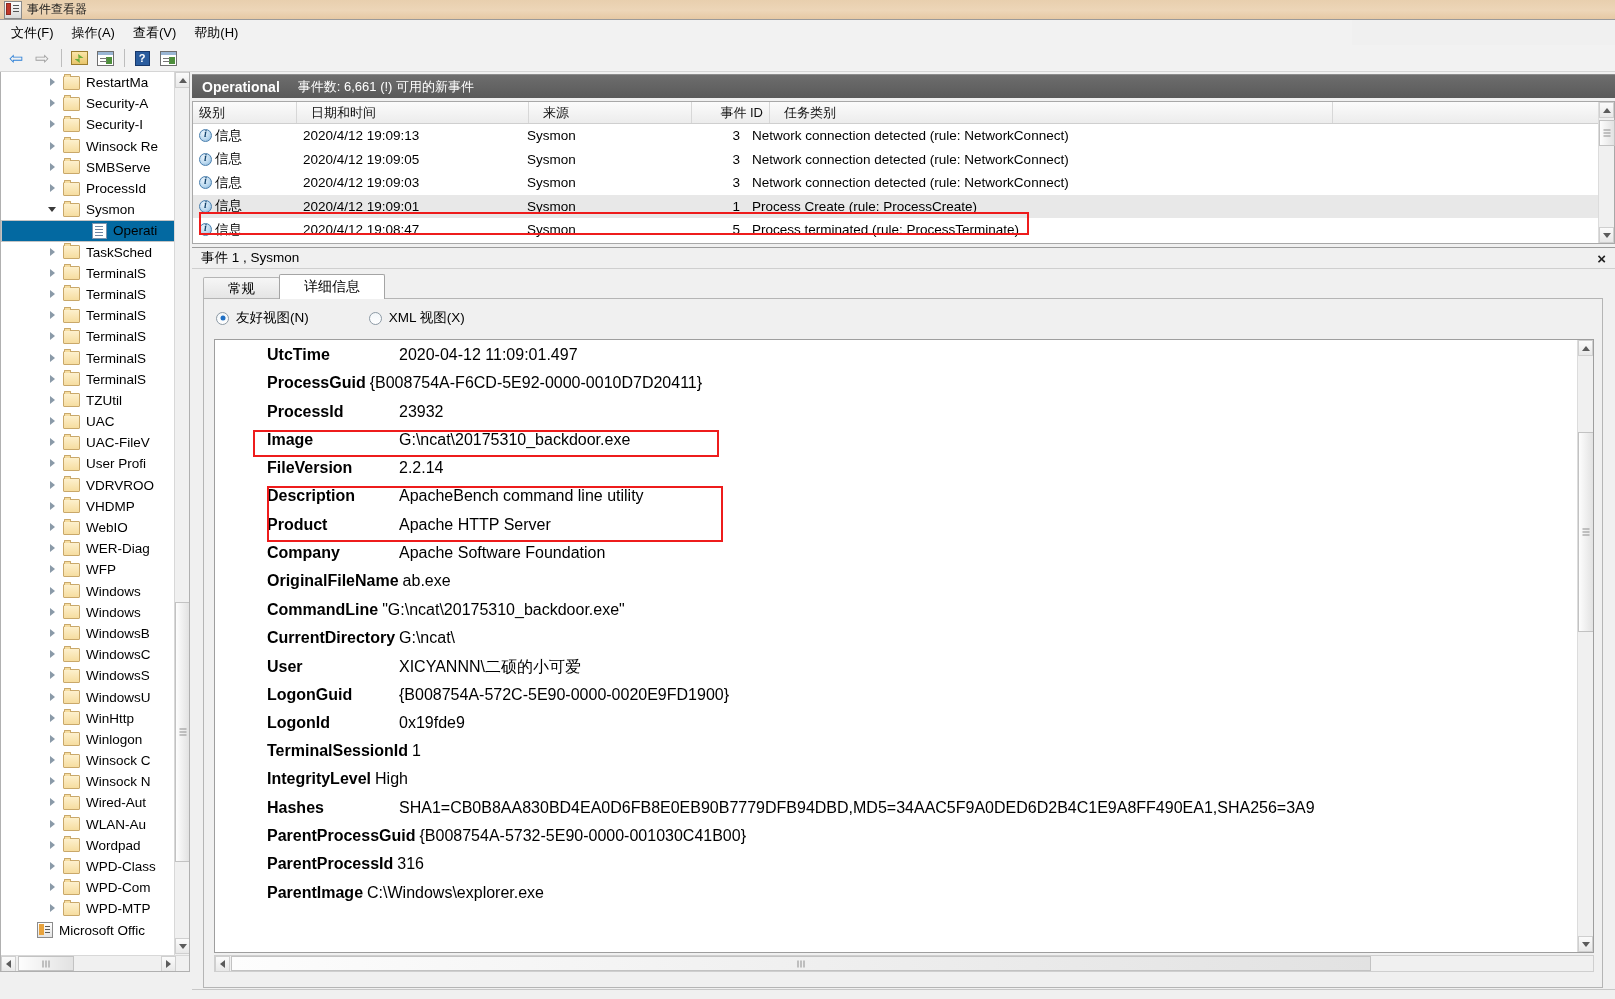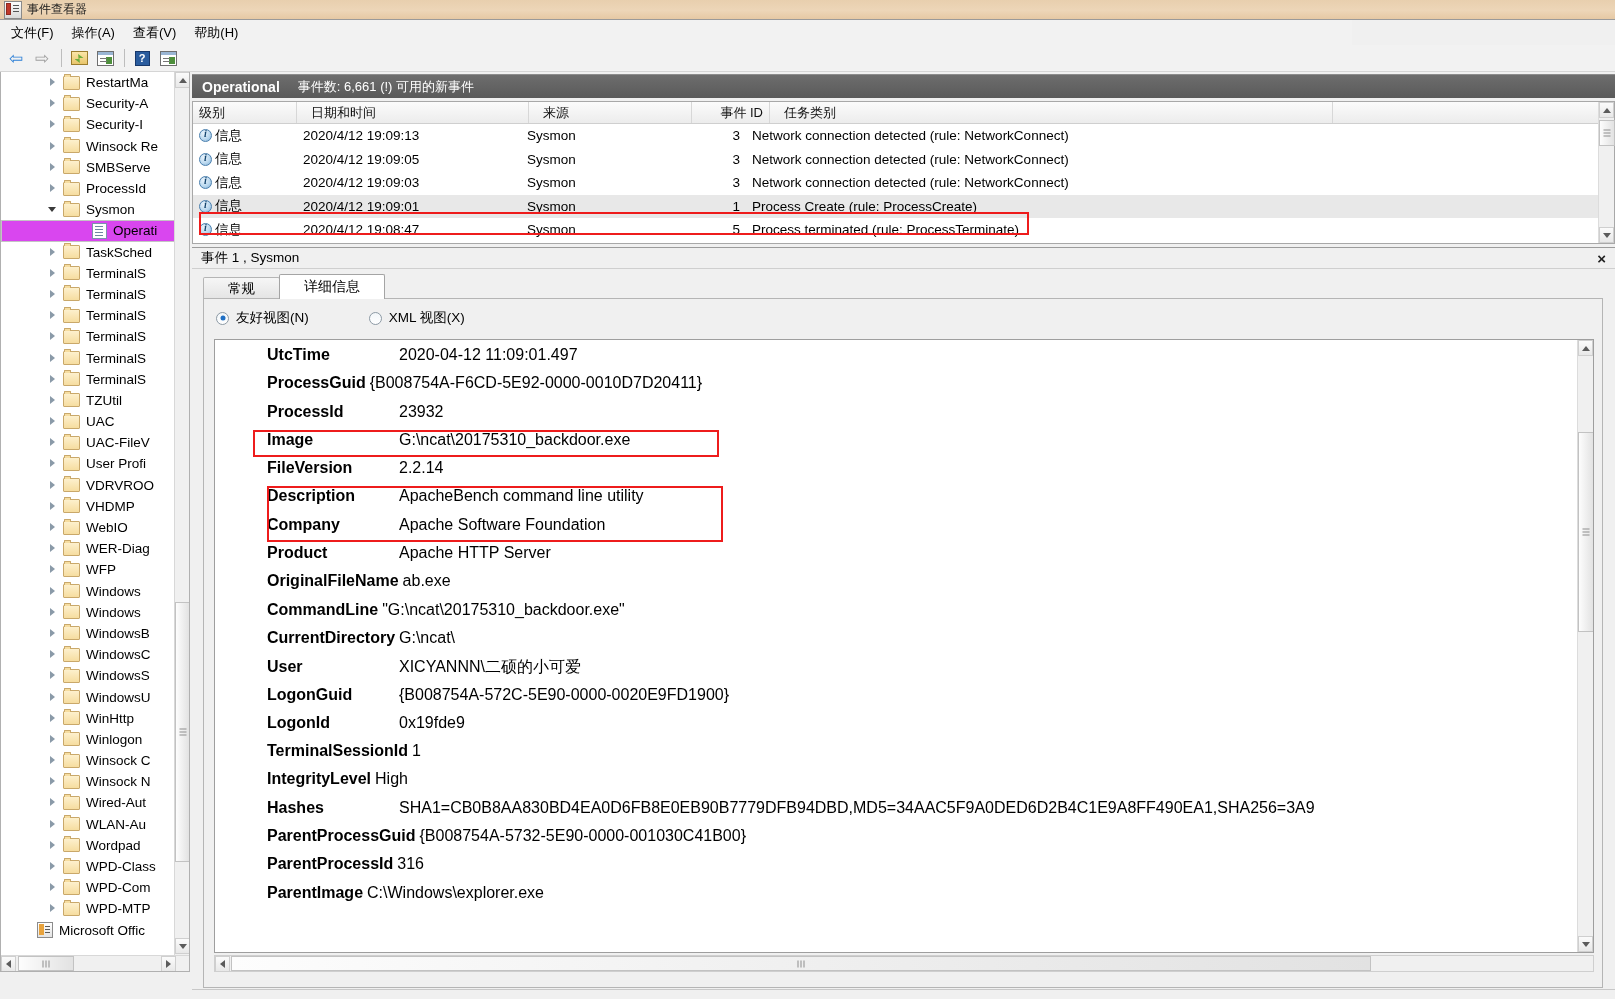--- a/index.html
+++ b/index.html
@@ -114,21 +114,21 @@
     overflow: hidden;
   }
   .tree-row {
     height: 21.2px; display: flex; align-items: center;
     padding-left: 62px; box-sizing: border-box; white-space: nowrap;
     font-size: 13.5px; color: #000; cursor: default;
   }
   .tree-row.sub { padding-left: 90px; }
   .tree-row.root { padding-left: 36px; }
   .tree-row.selected {
-    background: #d946ef; border: 1px solid #c4c4c4;
+    background: #0369a1; border: 1px solid #c4c4c4;
     box-sizing: border-box;
   }
   .expander {
     width: 11px; height: 11px; margin-left: -16px; margin-right: 5px;
     flex: 0 0 auto; position: relative;
   }
   .expander.closed::before {
     content: ""; position: absolute; left: 3px; top: 1px;
     width: 0; height: 0;
     border-left: 5px solid #8a9aa8;
@@ -789,26 +789,26 @@
               </div>
               <div class="field-row">
                 <span class="field-name fn-w">FileVersion</span>
                 <span class="field-value">2.2.14</span>
               </div>
               <div class="field-row">
                 <span class="field-name fn-w">Description</span>
                 <span class="field-value">ApacheBench command line utility</span>
               </div>
               <div class="field-row">
+                <span class="field-name fn-w">Product</span>
+                <span class="field-value">Apache HTTP Server</span>
+              </div>
+              <div class="field-row">
                 <span class="field-name fn-w">Company</span>
                 <span class="field-value">Apache Software Foundation</span>
-              </div>
-              <div class="field-row">
-                <span class="field-name fn-w">Product</span>
-                <span class="field-value">Apache HTTP Server</span>
               </div>
               <div class="field-row">
                 <span class="field-name">OriginalFileName</span>
                 <span class="field-value">ab.exe</span>
               </div>
               <div class="field-row">
                 <span class="field-name">CommandLine</span>
                 <span class="field-value">"G:\ncat\20175310_backdoor.exe"</span>
               </div>
               <div class="field-row">

